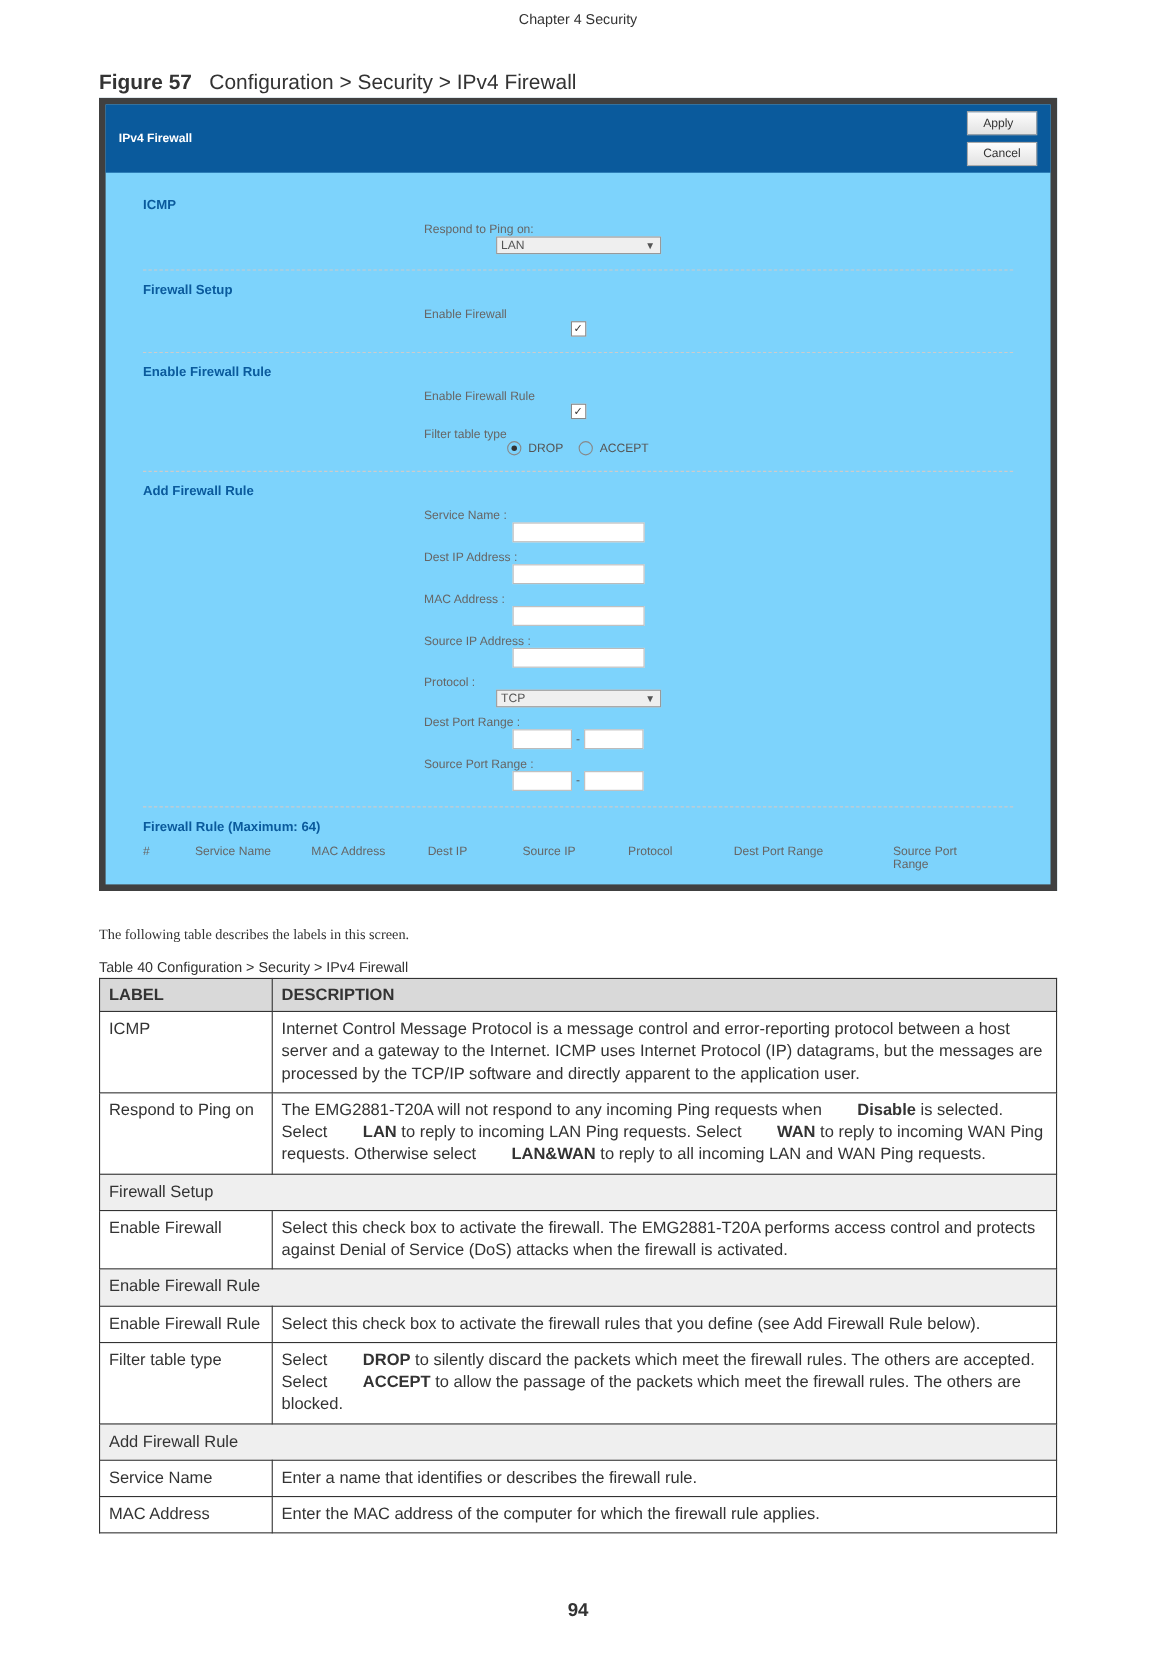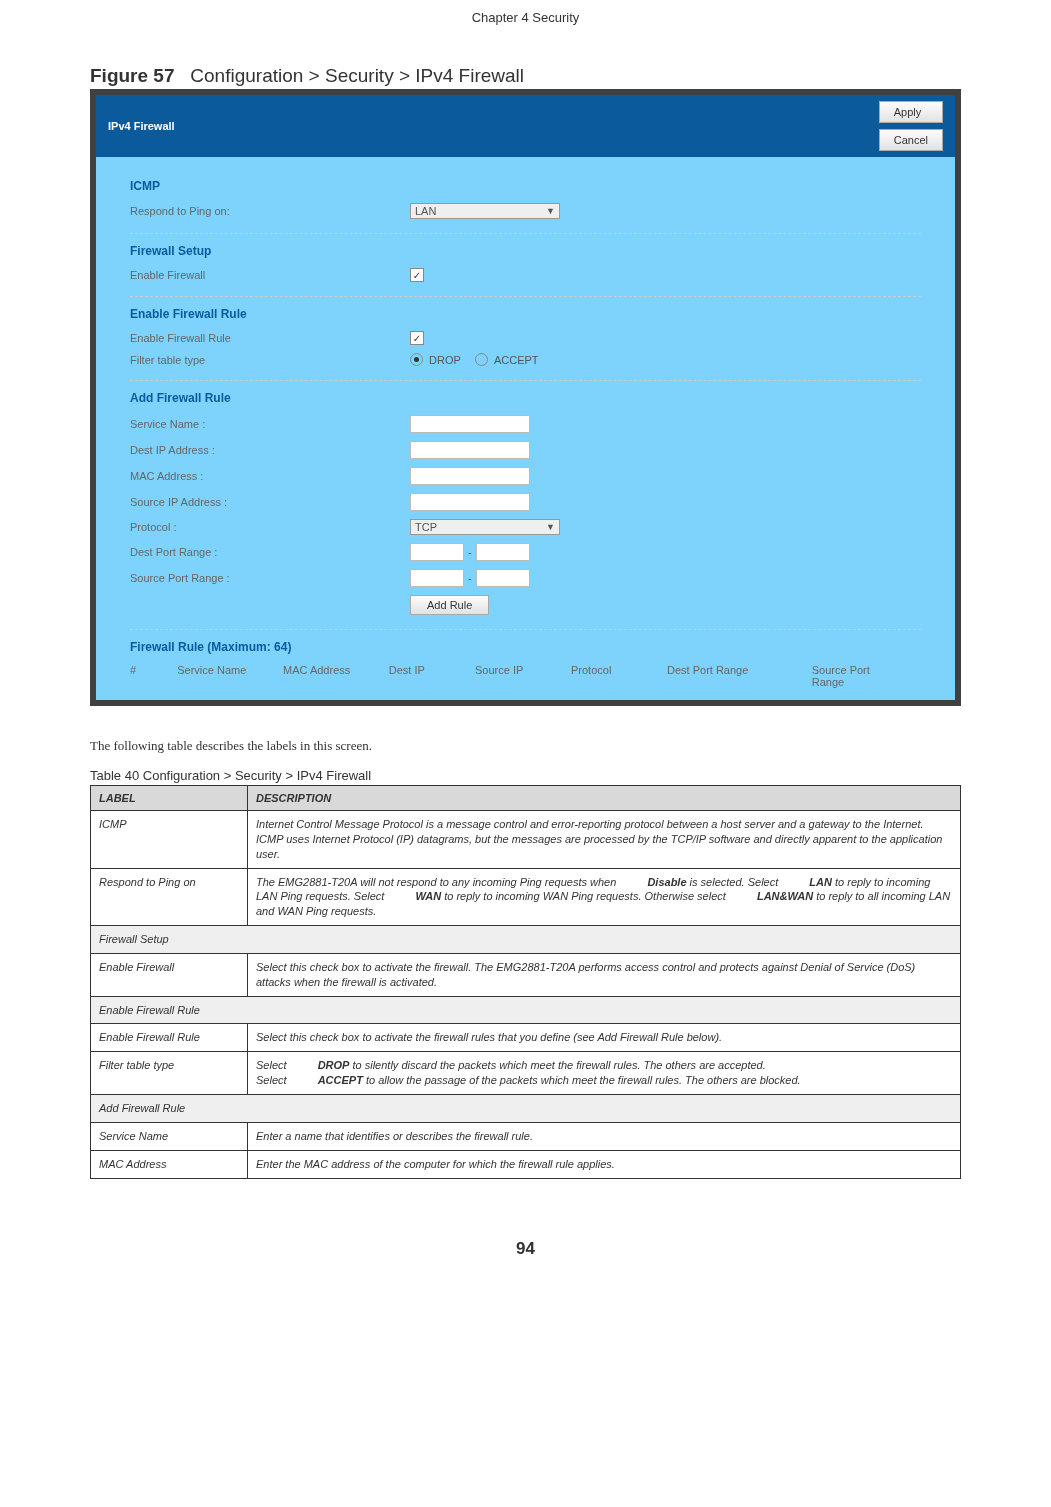--- a/index.html
+++ b/index.html
@@ -56,20 +56,21 @@
   .ss-section-title {
     color:#0a5a9c;
     font-weight:bold;
     font-size:12px;
     margin: 8px 0 6px 0;
   }
   .ss-row {
     display:flex;
     align-items:center;
     padding:4px 0;
+    flex-direction:column;
   }
   .ss-label {
     width: 280px;
     color:#666;
     font-size:11px;
   }
   .ss-control { flex:1; display:flex; align-items:center; gap:4px; }
   .ss-select {
     border:1px solid #999;
     background:#efefef;
@@ -117,22 +118,21 @@
     font-size:11px;
     padding:4px 0 6px 0;
   }
   .ss-rule-header div { padding-right:18px; }
   
   .body-text { font-size:13px; margin: 16px 0 14px 0; font-family: Liberation Serif, serif; }
   .table-caption { font-size:13px; margin-bottom:2px; }
   table.desc {
     width:100%;
     border-collapse:collapse;
-    font-size:11px;
-    font-style:italic;
+    font-size:15px;
   }
   table.desc th {
     background:#d9d9d9;
     text-align:left;
     padding:6px 8px;
     border:1px solid #333;
     font-weight:bold;
   }
   table.desc td {
     border:1px solid #333;
@@ -255,26 +255,20 @@
           </div>
         </div>
       <div class="ss-row">
           <div class="ss-label">Source Port Range :</div>
           <div class="ss-control">
             <span class="ss-input-xs"></span>
             <span>-</span>
             <span class="ss-input-xs"></span>
           </div>
         </div>
-      <div class="ss-row">
-          <div class="ss-label"></div>
-          <div class="ss-control">
-            <span class="ss-addrule-btn">Add Rule</span>
-          </div>
-        </div>
       <hr class="ss-hr">
 
       <div class="ss-section-title">Firewall Rule (Maximum: 64)</div>
       <div class="ss-rule-header">
         <div style="width:30px">#</div>
         <div style="width:90px">Service Name</div>
         <div style="width:90px">MAC Address</div>
         <div style="width:70px">Dest IP</div>
         <div style="width:80px">Source IP</div>
         <div style="width:80px">Protocol</div>

